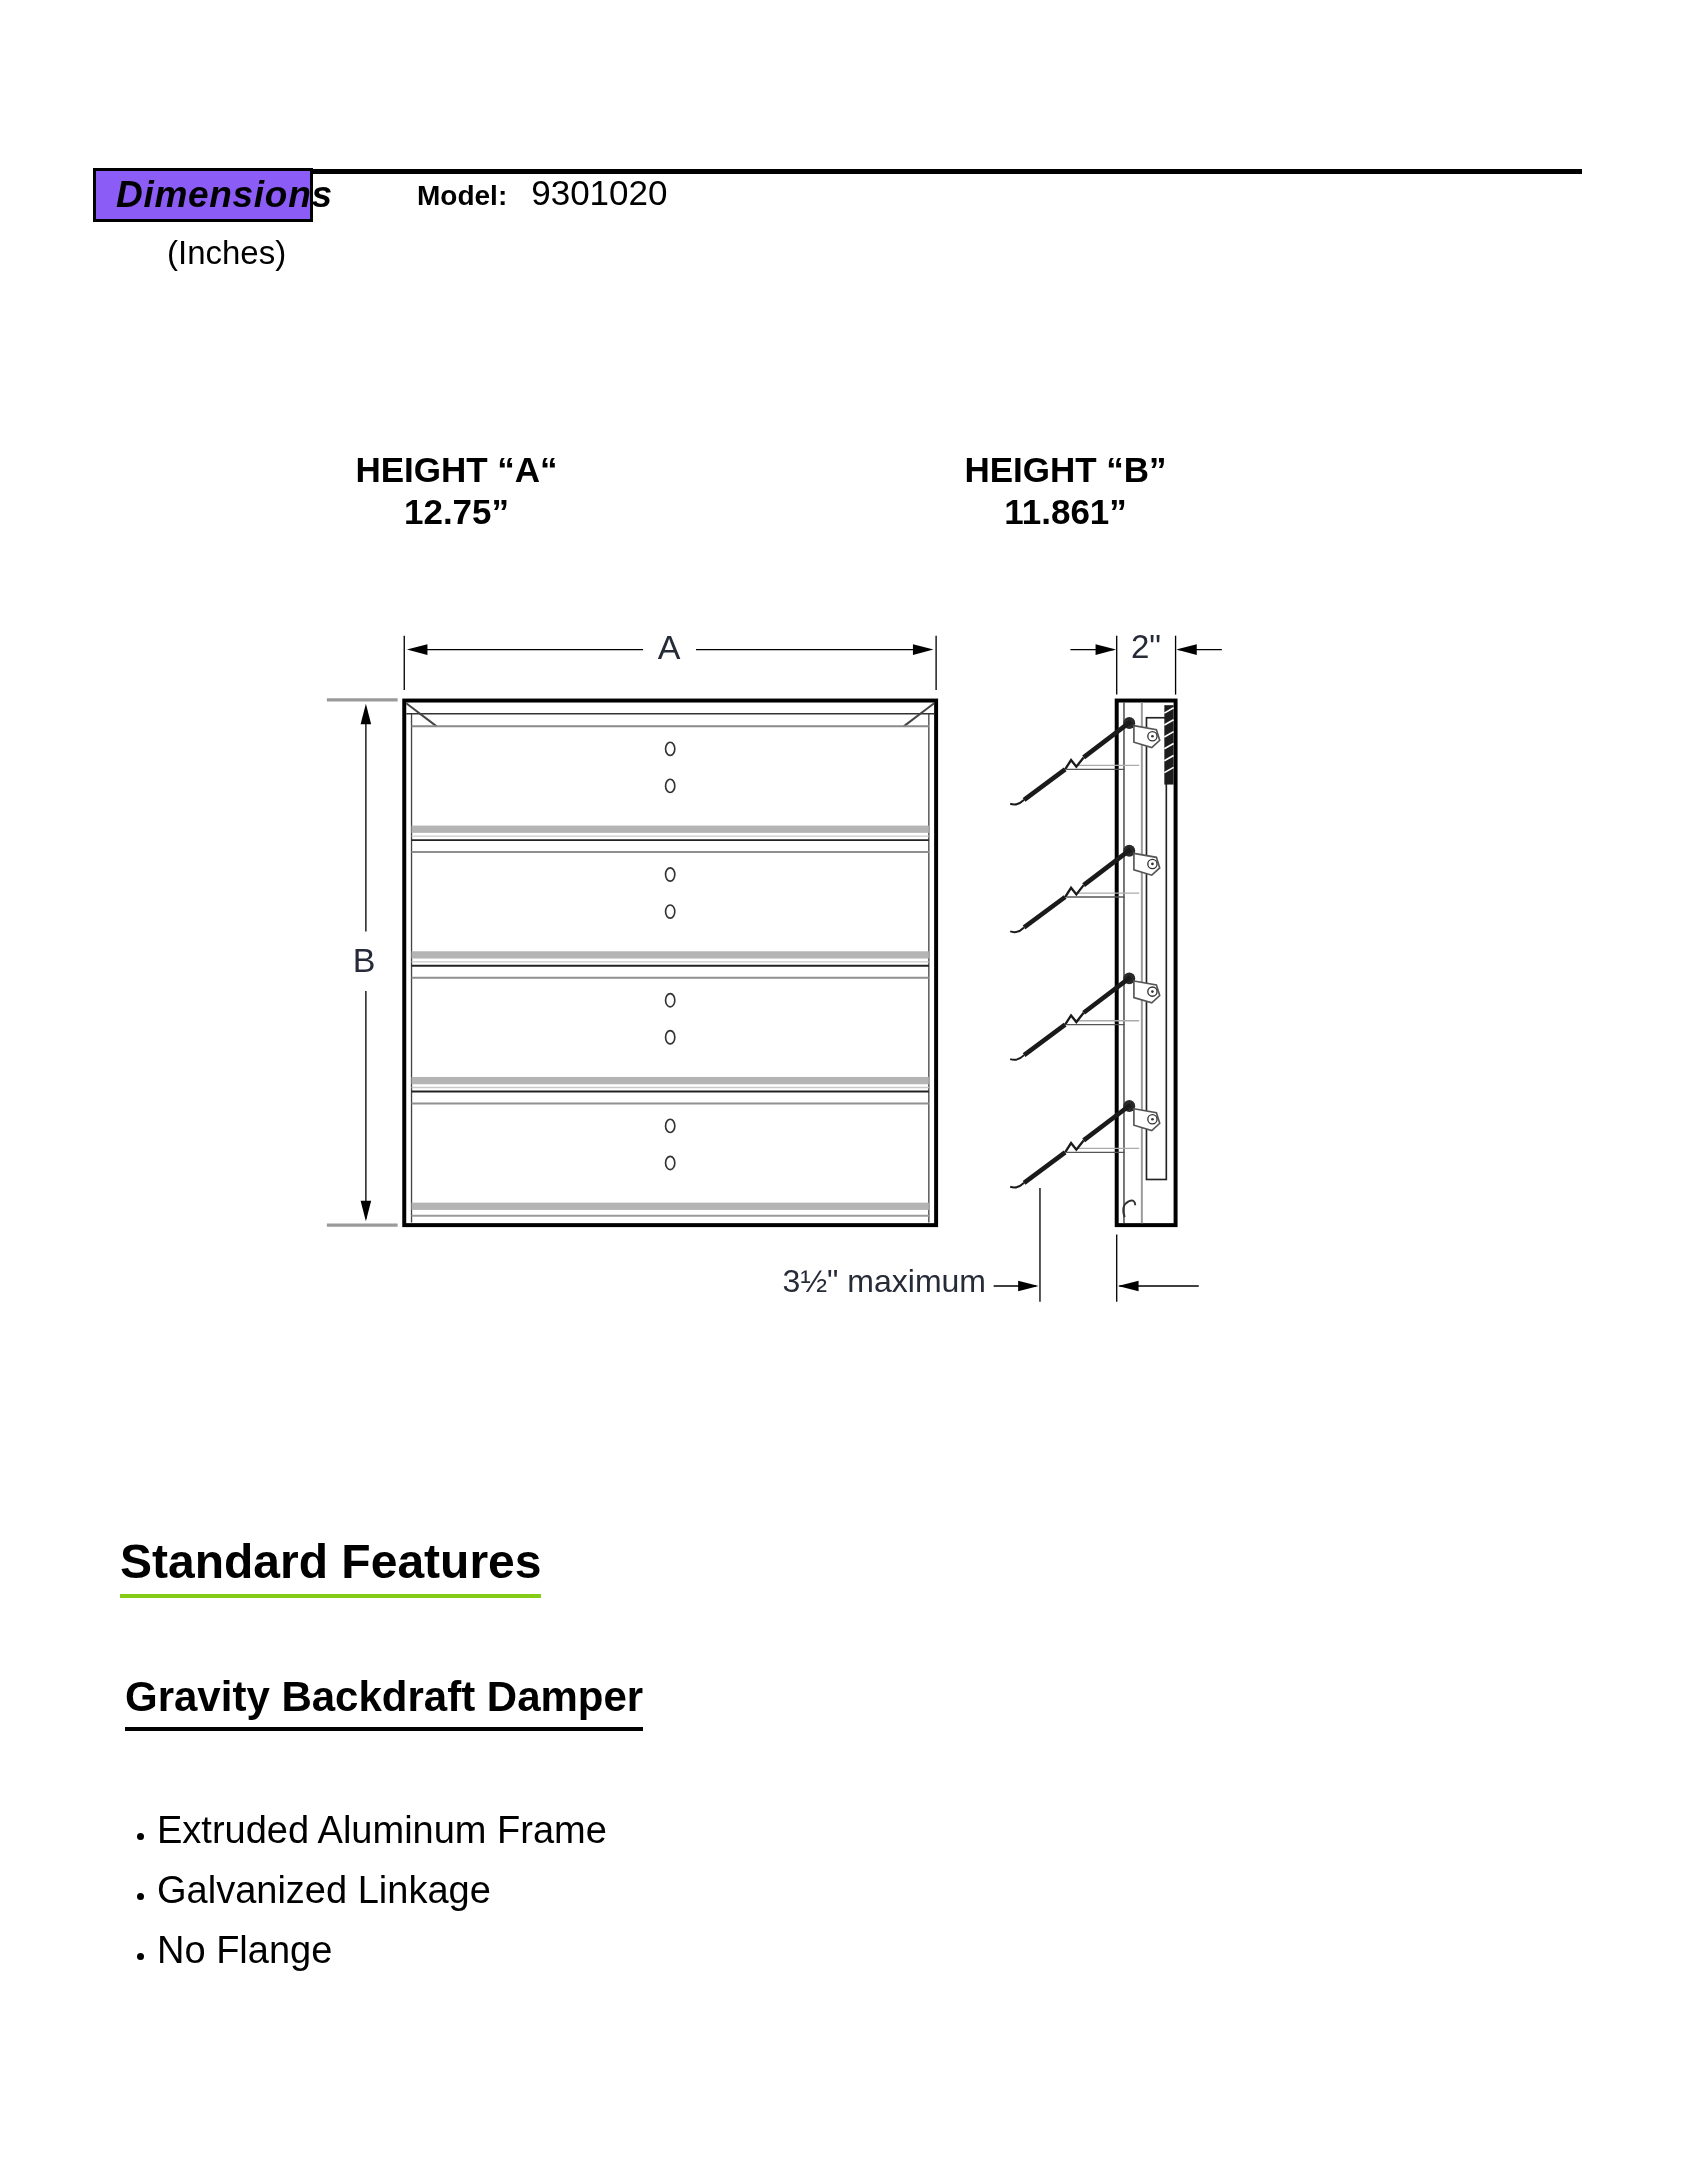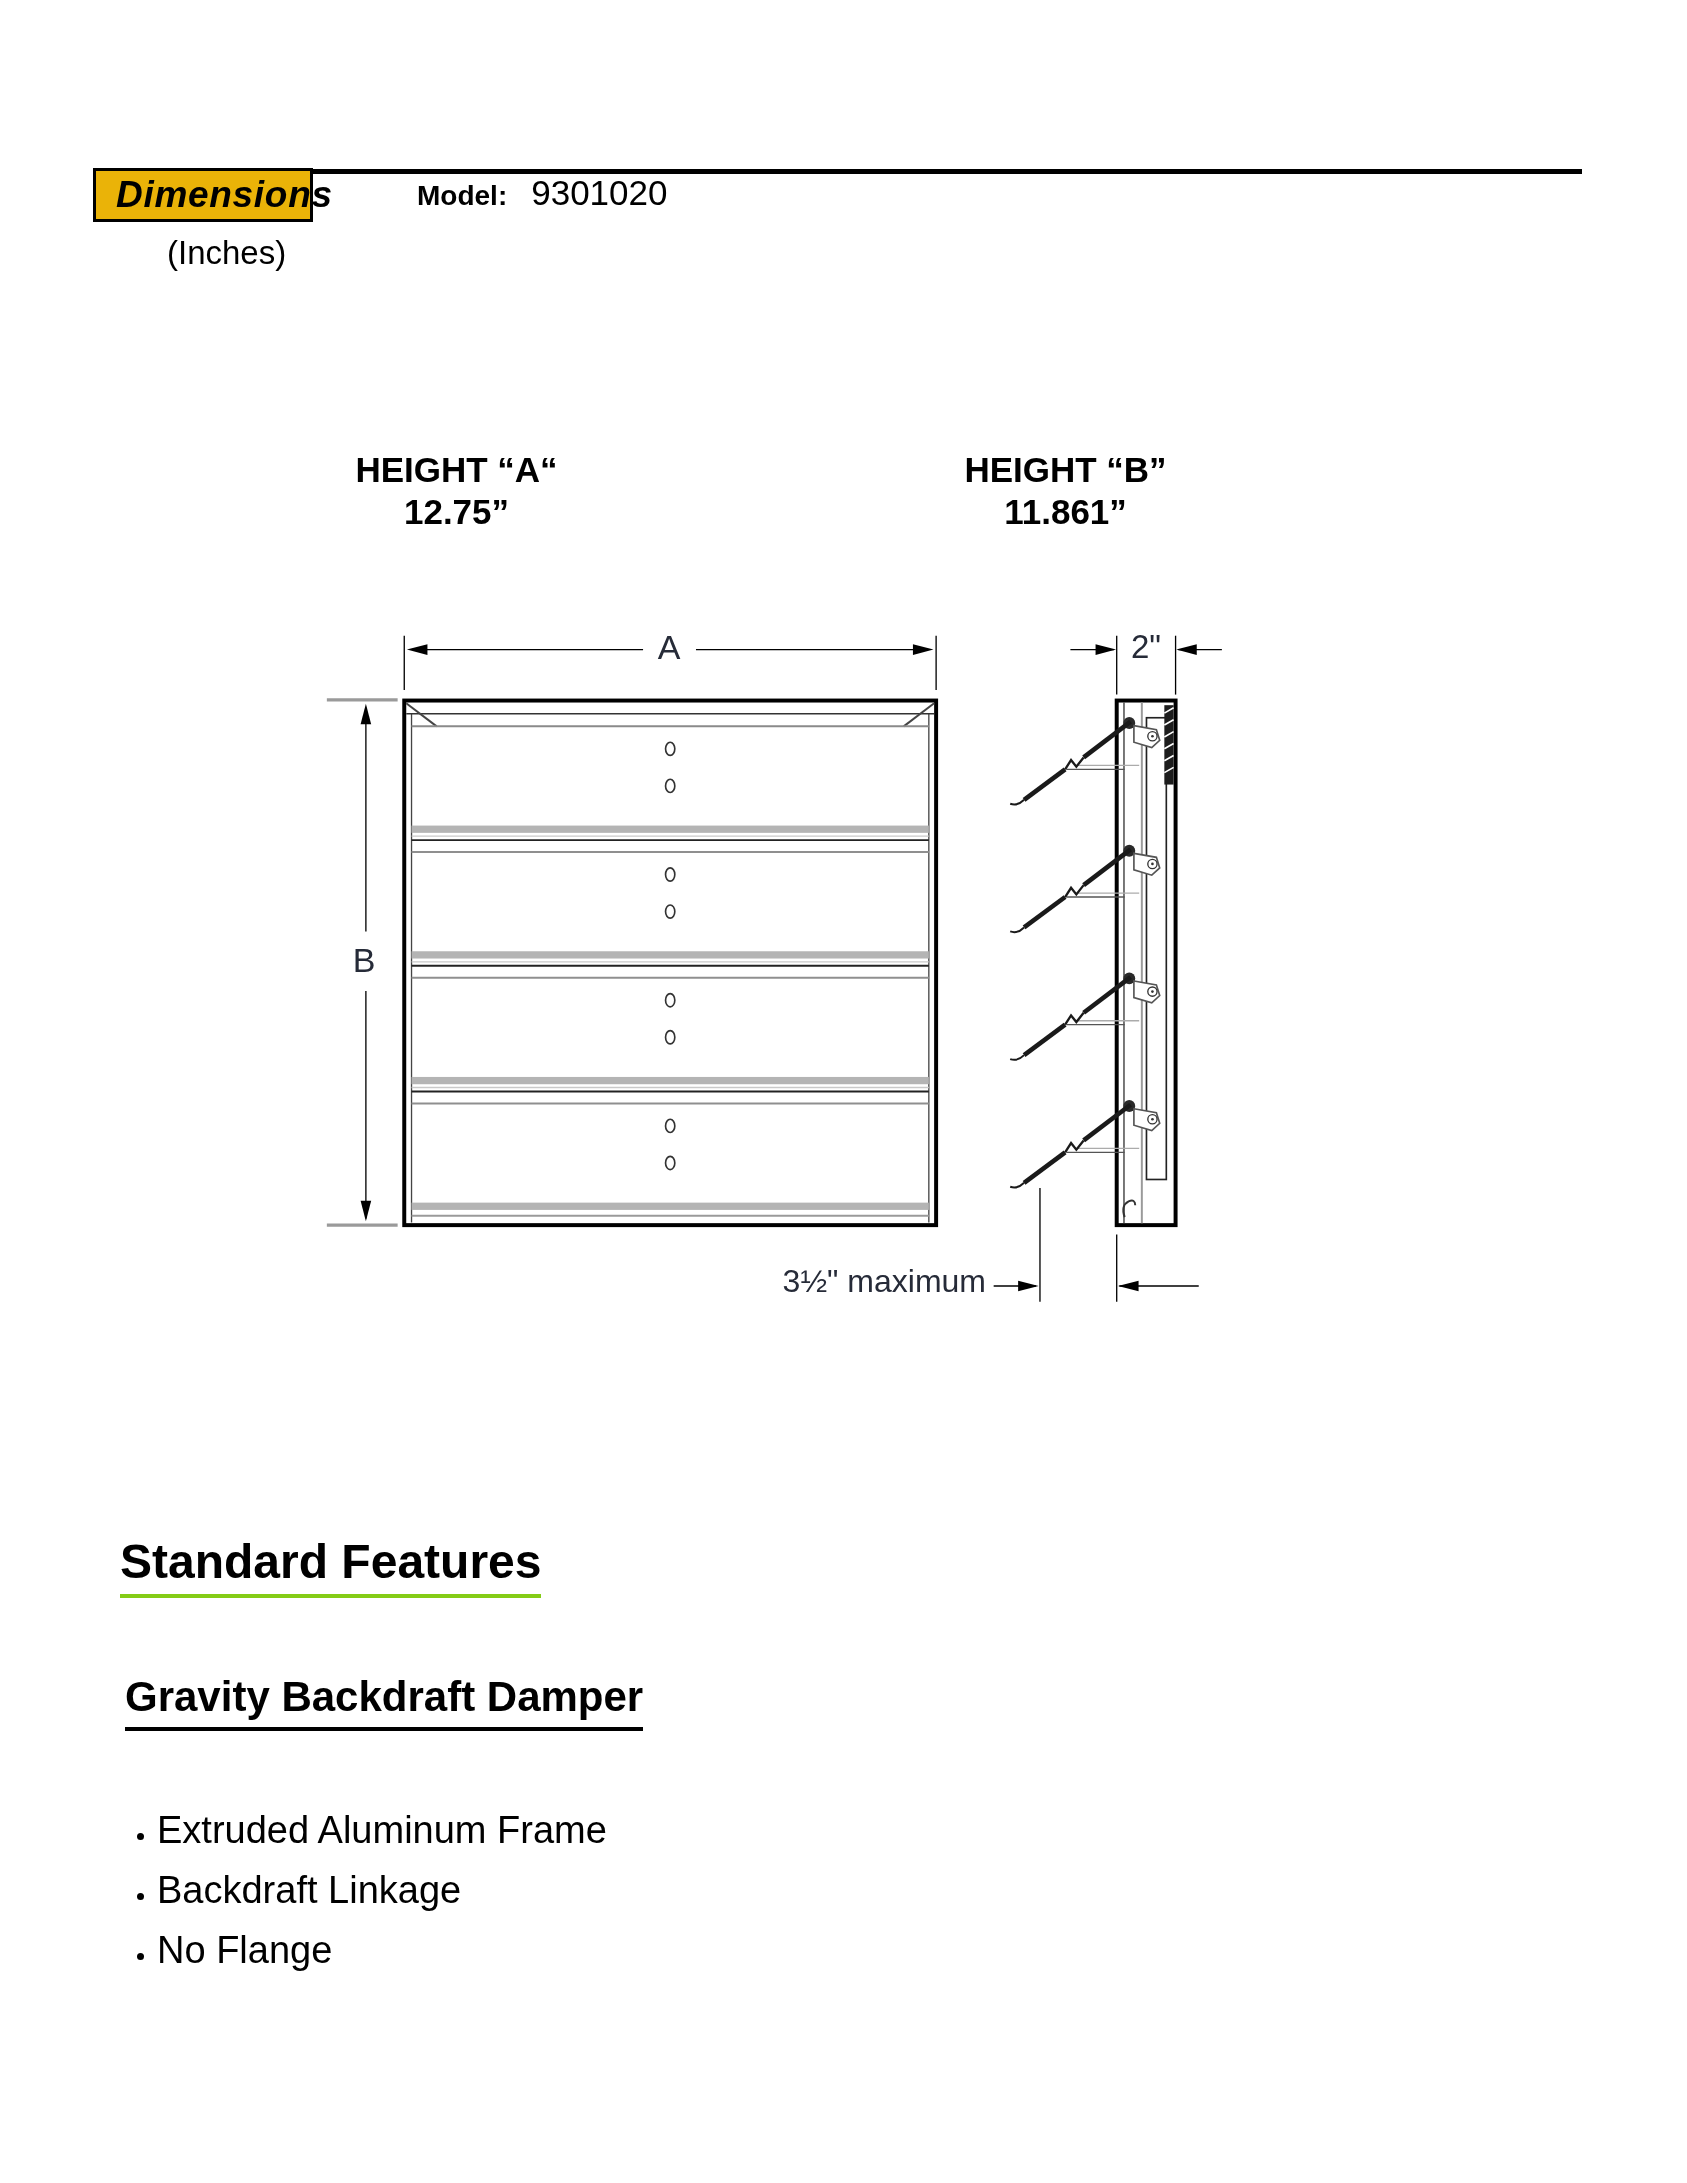--- a/index.html
+++ b/index.html
@@ -5,21 +5,21 @@
   html,body{margin:0;padding:0;}
   body{
     width:1687px;height:2183px;position:relative;background:#ffffff;
     font-family:"Liberation Sans", sans-serif;color:#000;overflow:hidden;
   }
   .abs{position:absolute;}
   
   .top-rule{left:93px;top:169px;width:1489px;height:4.6px;background:#000;}
   .dim-box{
     left:93px;top:168px;width:220px;height:54px;border:3.3px solid #000;
-    background:#eab308;box-sizing:border-box;display:flex;align-items:center;
+    background:#8b5cf6;box-sizing:border-box;display:flex;align-items:center;
   }
   .dim-box span{
     font-size:37px;font-weight:bold;font-style:italic;padding-left:20px;
     letter-spacing:0.7px;
   }
   .inches{left:167px;top:234px;font-size:33px;}
   .model-row{left:417px;top:173px;display:flex;gap:24px;align-items:baseline;}
   .model-row .mlabel{font-size:28px;font-weight:bold;}
   .model-row .mvalue{font-size:35px;text-align:center;}
   
@@ -190,16 +190,16 @@
 
 <div class="abs dimlabel label-a">A</div>
 <div class="abs dimlabel label-b">B</div>
 <div class="abs dimlabel label-2">2"</div>
 <div class="abs dimlabel label-max">3½" maximum</div>
 
 <div class="abs features-heading">Standard Features</div>
 <div class="abs features-sub">Gravity Backdraft Damper</div>
 <ul class="abs features-list">
   <li>Extruded Aluminum Frame</li>
-  <li>Backdraft Linkage</li>
+  <li>Galvanized Linkage</li>
   <li>No Flange</li>
 </ul>
 
 
 </body></html>

